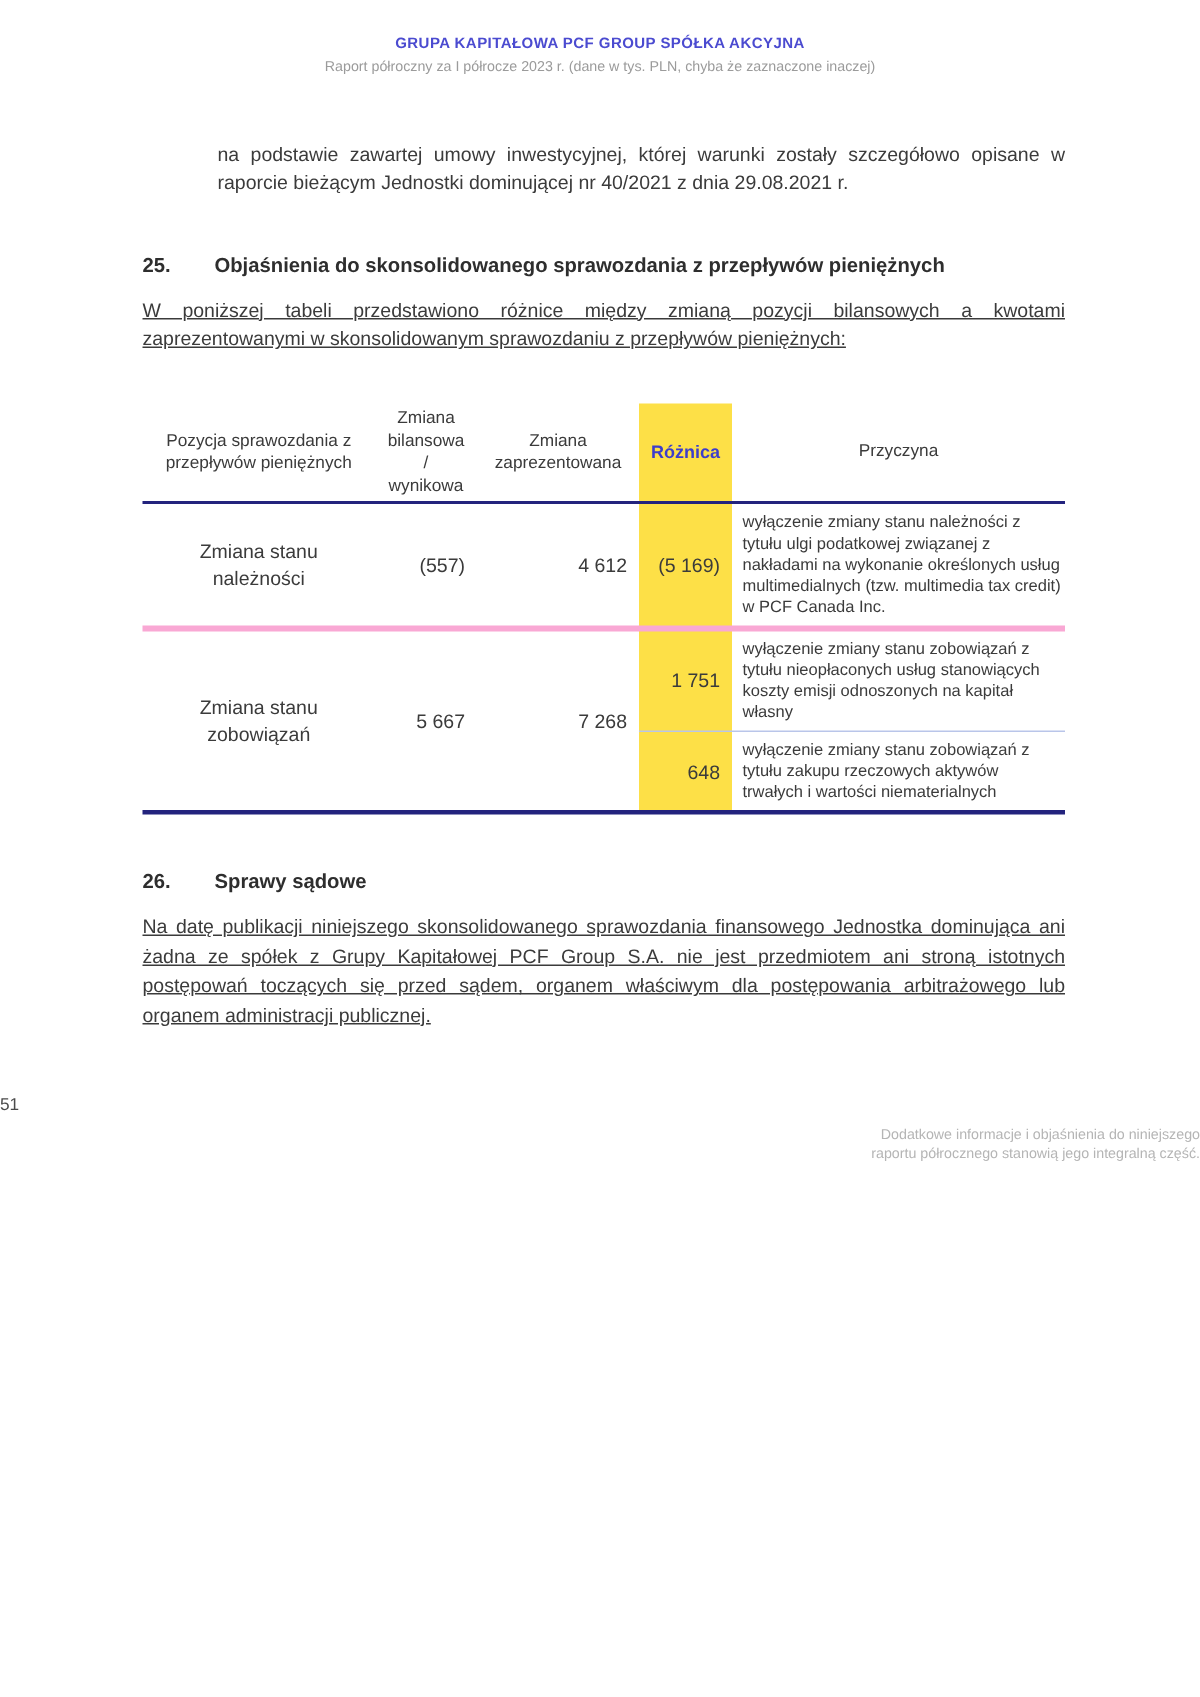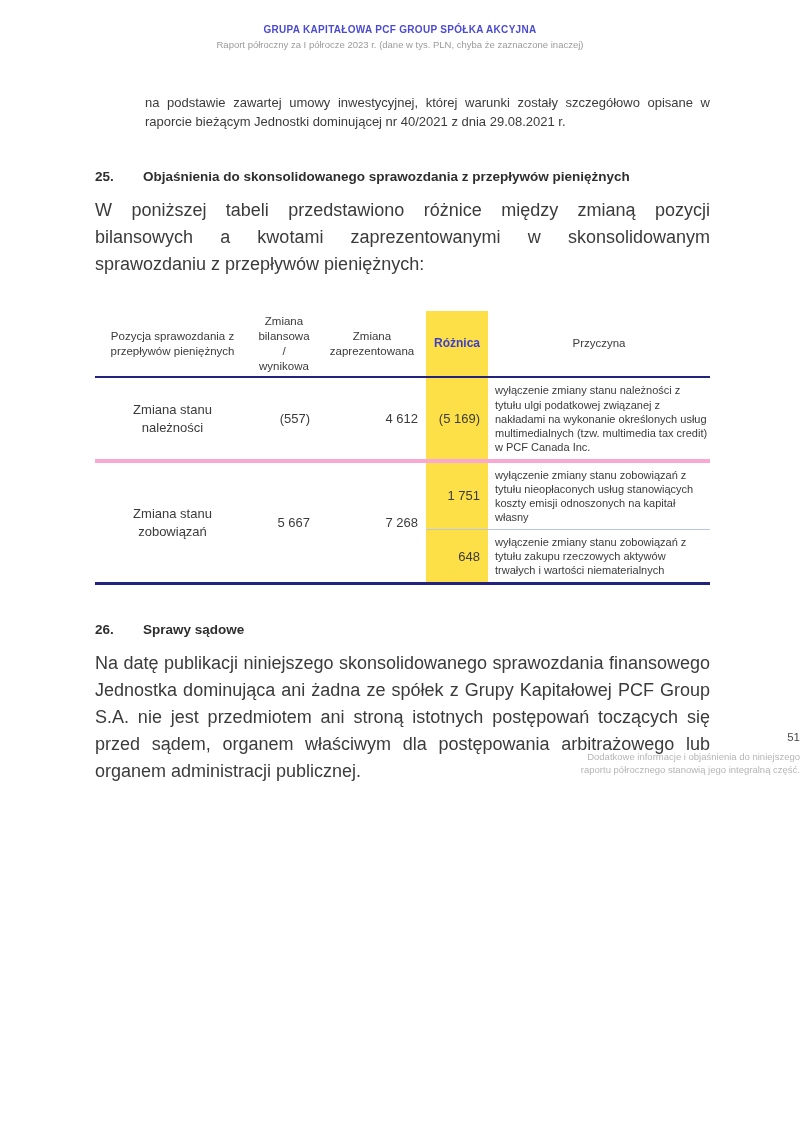--- a/index.html
+++ b/index.html
@@ -38,23 +38,24 @@
   .section-heading {
     display: flex;
     margin-top: 37px;
     font-size: 13.5px;
     font-weight: bold;
     color: #2e2e2e;
   }
   .section-heading .num { width: 48px; flex: 0 0 48px; }
   .para {
     margin-top: 13px;
-    font-size: 18px;
+    font-size: 13px;
     line-height: 1.5;
     text-align: justify;
+    text-decoration: underline;
   }
   
   table.flows-table {
     width: 100%;
     margin-top: 33px;
     border-collapse: collapse;
     table-layout: fixed;
     border-bottom: 3px solid #23237d;
   }
   .flows-table th {
@@ -93,21 +94,21 @@
     padding: 5px 2px 5px 7px;
   }
   .diffcol { background: #fde047; }
   tr.r1 td { border-bottom: 4px solid #f9a8d4; }
   td.subline { border-bottom: 1px solid #b9c5e9; }
   
   .page-number {
     position: absolute;
     left: 0; right: 0;
     bottom: 56px;
-    text-align: right;
+    text-align: left;
     font-size: 11.5px;
     color: #4a4a4a;
   }
   .footer-note {
     position: absolute;
     left: 0; right: 0;
     bottom: 22px;
     text-align: right;
     font-size: 9.5px;
     line-height: 1.35;

